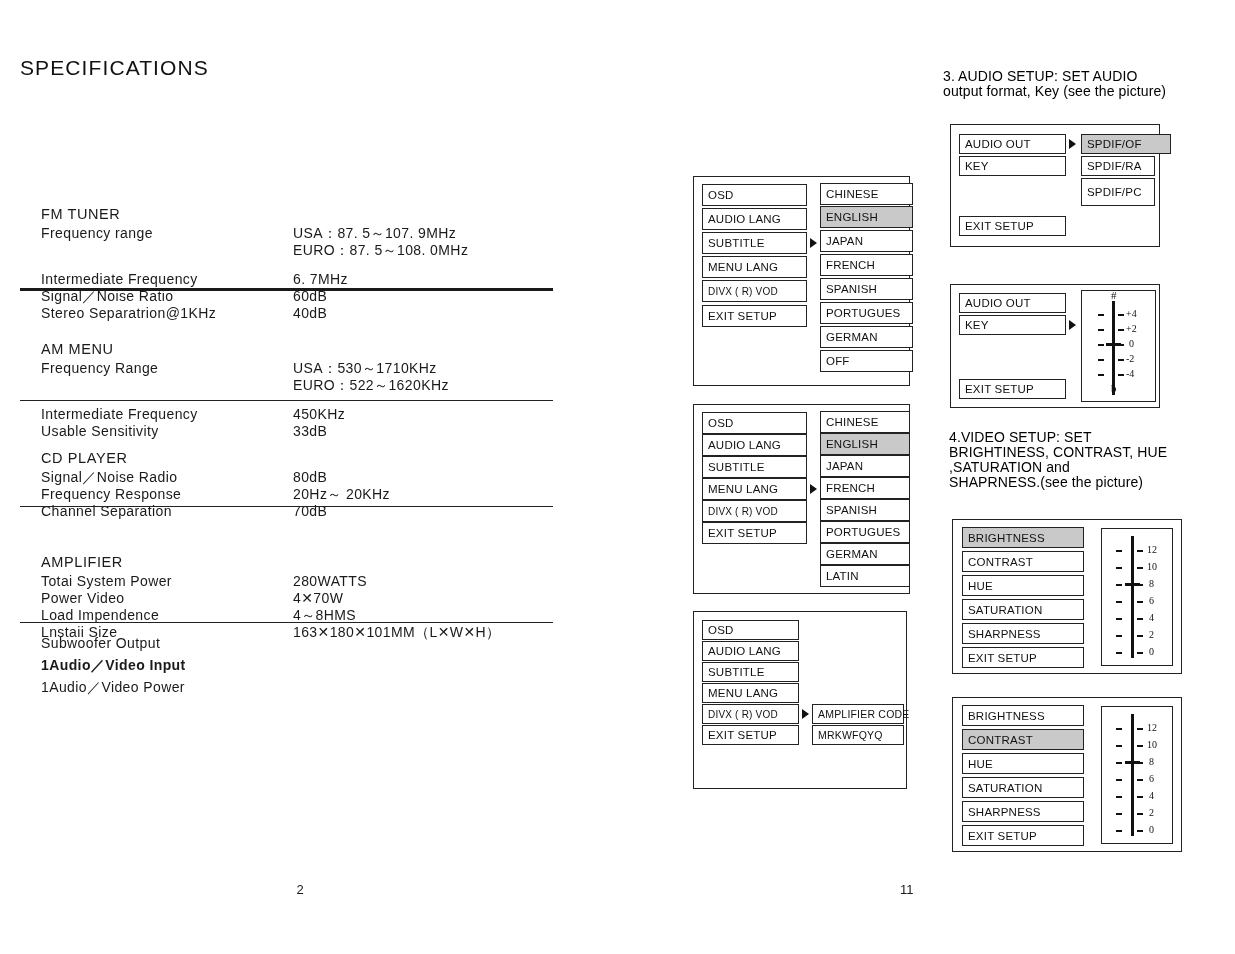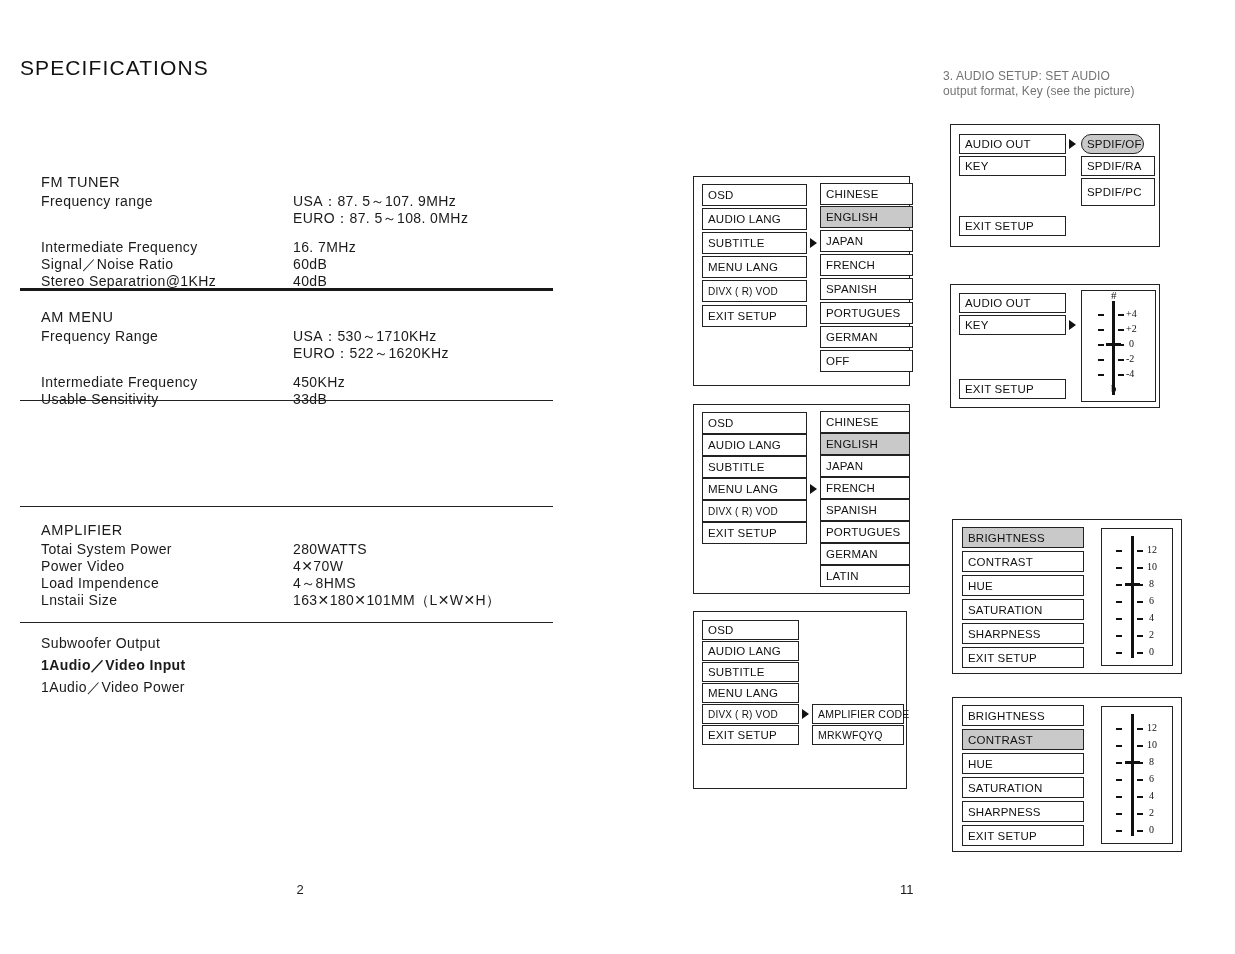--- a/index.html
+++ b/index.html
@@ -21,21 +21,21 @@
     width: 640px; height: 954px;
   }
   #spec-title {
     position: absolute; left: 20px; top: 56px;
     font-size: 21px; letter-spacing: 1.1px;
     font-weight: 400; color: #111;
   }
   .spec-block { position: absolute; left: 41px; }
   .spec-head {
     font-size: 14.5px; letter-spacing: 0.6px;
-    margin-bottom: 2px; white-space: nowrap;
+    margin-bottom: 2px; white-space: nowrap; margin-top: 32px;
   }
   .spec-row {
     position: relative; height: 17px;
     font-size: 14px; letter-spacing: 0.4px;
     white-space: nowrap;
   }
   .spec-row .lbl { position: absolute; left: 0; top: 0; }
   .spec-row .val { position: absolute; left: 252px; top: 0; }
   .spec-gap { height: 12px; }
   .divider {
@@ -52,22 +52,22 @@
     position: absolute; left: 0; top: 882px;
     width: 600px; text-align: center;
     font-size: 13px;
   }
 
   
   #right-page { position: absolute; left: 640px; top: 0; width: 595px; height: 954px; }
 
   .note {
     position: absolute;
-    font-size: 12px; line-height: 15px;
-    letter-spacing: 0.1px; color: #737373;
+    font-size: 14px; line-height: 15px;
+    letter-spacing: 0.1px; color: #000000;
   }
 
   
   .menu-frame {
     position: absolute;
     border: 1px solid #222;
     background: #fff;
   }
   .cell {
     position: absolute;
@@ -135,21 +135,21 @@
     <div class="spec-row" style="margin-top:3px;">
       <span class="lbl">Frequency range</span>
       <span class="val">USA：87. 5～107. 9MHz</span>
     </div>
     <div class="spec-row">
       <span class="val">EURO：87. 5～108. 0MHz</span>
     </div>
     <div class="spec-gap"></div>
     <div class="spec-row">
       <span class="lbl">Intermediate Frequency</span>
-      <span class="val">16. 7MHz</span>
+      <span class="val">6. 7MHz</span>
     </div>
     <div class="spec-row">
       <span class="lbl">Signal／Noise Ratio</span>
       <span class="val">60dB</span>
     </div>
     <div class="spec-row">
       <span class="lbl">Stereo Separatrion@1KHz</span>
       <span class="val">40dB</span>
     </div>
   </div>
@@ -171,20 +171,35 @@
       <span class="val">450KHz</span>
     </div>
     <div class="spec-row">
       <span class="lbl">Usable Sensitivity</span>
       <span class="val">33dB</span>
     </div>
   </div>
 
   <div class="divider" style="top:400px;"></div>
 
+  <div class="spec-block" id="blk-cd" style="top:418px;">
+    <div class="spec-head">CD PLAYER</div>
+    <div class="spec-row" style="margin-top:3px;">
+      <span class="lbl">Signal／Noise Radio</span>
+      <span class="val">80dB</span>
+    </div>
+    <div class="spec-row">
+      <span class="lbl">Frequency Response</span>
+      <span class="val">20Hz～ 20KHz</span>
+    </div>
+    <div class="spec-row">
+      <span class="lbl">Channel Separation</span>
+      <span class="val">70dB</span>
+    </div>
+  </div>
 
   <div class="divider" style="top:506px;"></div>
 
   <div class="spec-block" id="blk-amp" style="top:522px;">
     <div class="spec-head">AMPLIFIER</div>
     <div class="spec-row" style="margin-top:3px;">
       <span class="lbl">Totai System Power</span>
       <span class="val">280WATTS</span>
     </div>
     <div class="spec-row">
@@ -267,21 +282,21 @@
     <div>3. AUDIO SETUP: SET AUDIO</div>
     <div>output format, Key (see the picture)</div>
   </div>
 
   <div class="menu-frame" style="left:310px; top:124px; width:210px; height:123px;">
     <div class="cell" style="left:8px; top:9px;  width:107px; height:20px;">AUDIO OUT</div>
     <div class="cell" style="left:8px; top:31px; width:107px; height:20px;">KEY</div>
     <div class="cell" style="left:8px; top:91px; width:107px; height:20px;">EXIT SETUP</div>
     <div class="arrow" style="left:118px; top:14px;"></div>
 
-    <div class="cell sel" style="left:130px; top:9px;  width:63px; height:20px;border-radius:10px;">SPDIF/OF</div>
+    <div class="cell sel" style="left:130px; top:9px;  width:90px; height:20px;">SPDIF/OF</div>
     <div class="cell" style="left:130px; top:31px; width:74px; height:20px;">SPDIF/RA</div>
     <div class="cell" style="left:130px; top:53px; width:74px; height:28px;">SPDIF/PC</div>
   </div>
 
   <div class="menu-frame" style="left:310px; top:284px; width:210px; height:124px;">
     <div class="cell" style="left:8px; top:8px;  width:107px; height:20px;">AUDIO OUT</div>
     <div class="cell" style="left:8px; top:30px; width:107px; height:20px;">KEY</div>
     <div class="cell" style="left:8px; top:94px; width:107px; height:20px;">EXIT SETUP</div>
     <div class="arrow" style="left:118px; top:35px;"></div>
 
@@ -307,20 +322,26 @@
       <div class="slider-tick" style="left:44px; top:62px;">-2</div>
 
       <div class="tick-dash" style="left:16px; top:83px; width:6px;"></div>
       <div class="tick-dash" style="left:36px; top:83px; width:6px;"></div>
       <div class="slider-tick" style="left:44px; top:77px;">-4</div>
 
       <div class="slider-cap" style="left:29px; top:91px;">b</div>
     </div>
   </div>
 
+  <div class="note" style="left:309px; top:430px; width:280px;">
+    <div>4.VIDEO SETUP: SET</div>
+    <div>BRIGHTINESS, CONTRAST, HUE</div>
+    <div>,SATURATION and</div>
+    <div>SHAPRNESS.(see the picture)</div>
+  </div>
 
   <div class="menu-frame" style="left:312px; top:519px; width:230px; height:155px;">
     <div class="cell sel" style="left:9px; top:7px;   width:122px; height:21px;">BRIGHTNESS</div>
     <div class="cell" style="left:9px; top:31px;  width:122px; height:21px;">CONTRAST</div>
     <div class="cell" style="left:9px; top:55px;  width:122px; height:21px;">HUE</div>
     <div class="cell" style="left:9px; top:79px;  width:122px; height:21px;">SATURATION</div>
     <div class="cell" style="left:9px; top:103px; width:122px; height:21px;">SHARPNESS</div>
     <div class="cell" style="left:9px; top:127px; width:122px; height:21px;">EXIT SETUP</div>
 
     <div class="slider-box" style="left:148px; top:8px; width:72px; height:138px;">

